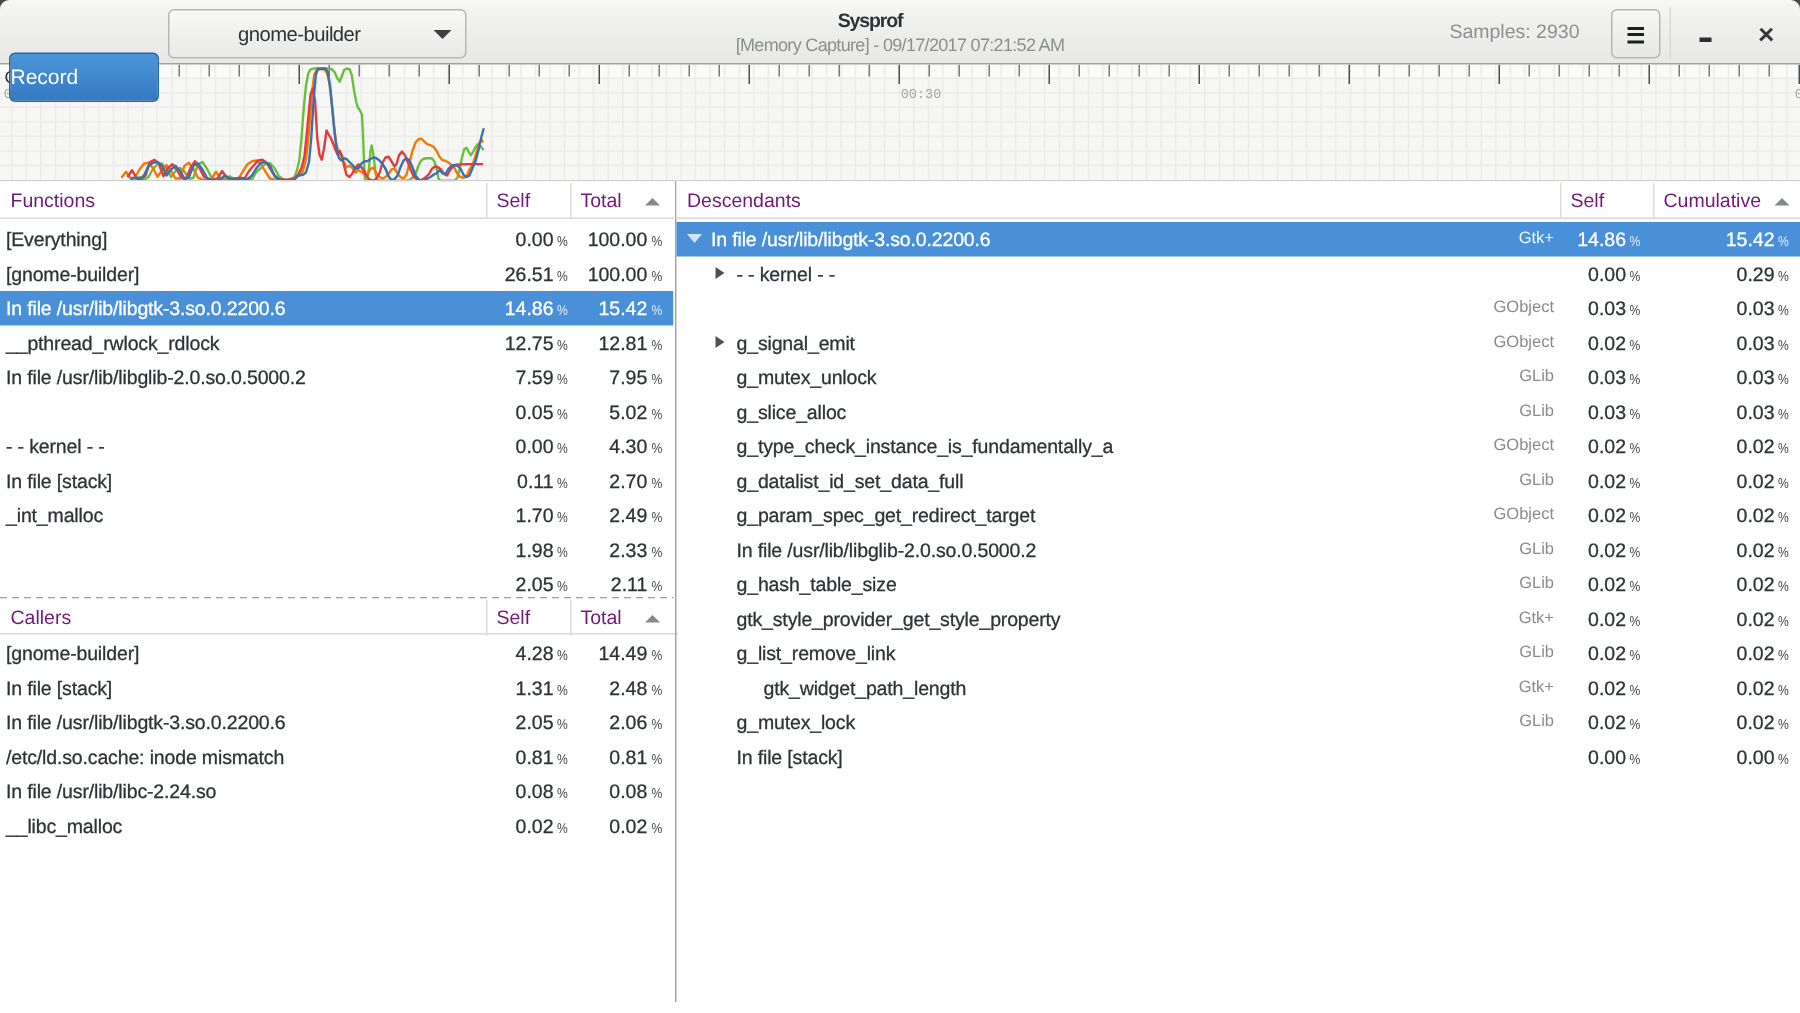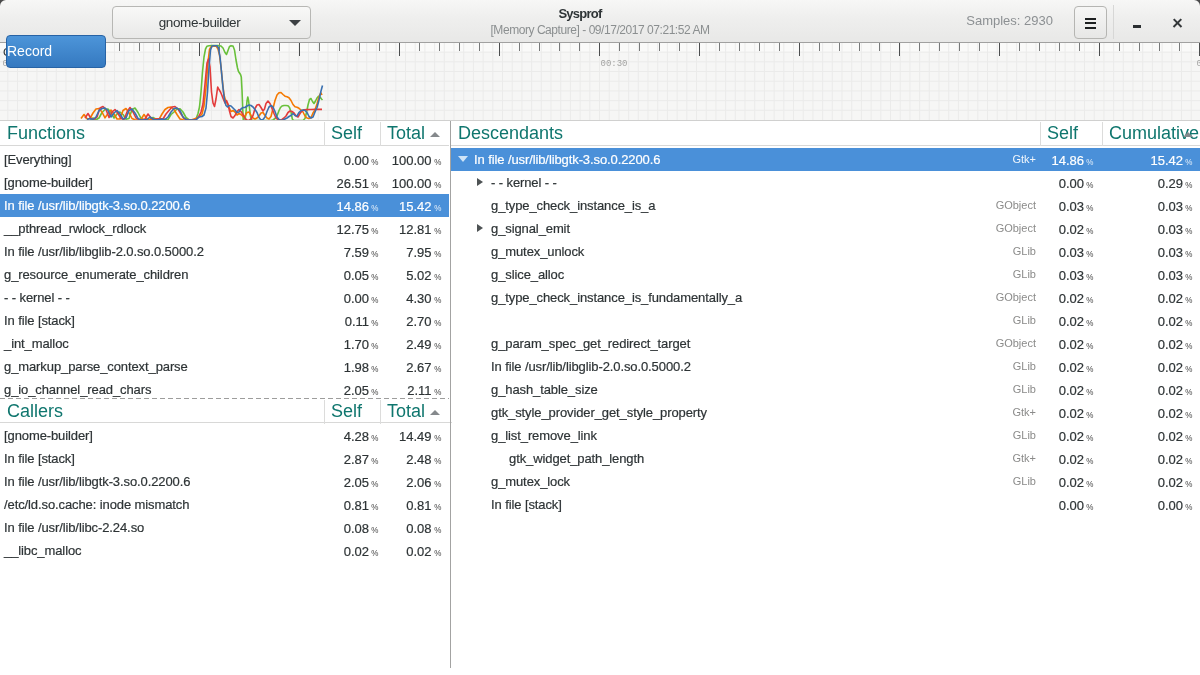--- a/index.html
+++ b/index.html
@@ -36,21 +36,21 @@
 #closeb { position:absolute; left:1172px; top:18px; width:10px; height:10px; }
 #closeb:before, #closeb:after { content:""; position:absolute; left:-0.5px; top:4px;
   width:11px; height:2.3px; background:#34383a; }
 #closeb:before { transform:rotate(45deg); }
 #closeb:after  { transform:rotate(-45deg); }
 .corner { position:absolute; top:0; width:8px; height:8px; }
 
 
 .thead { position:absolute; top:121px; height:25px; background:#fff;
   border-bottom:1px solid #d8d8d7; }
-.thead .hl { position:absolute; top:0; font-size:18px; line-height:25px; color:#0f766e; }
+.thead .hl { position:absolute; top:0; font-size:13px; line-height:25px; color:#701a75; }
 .thead .csep { position:absolute; top:1px; width:1px; height:24px; background:#dcdcdb; }
 .sortarr { position:absolute; width:0; height:0;
   border-left:5.2px solid transparent; border-right:5.2px solid transparent;
   border-bottom:5.5px solid #85898c; top:11px; }
 .row { position:relative; height:23px; }
 .row.sel { background:#4a90d9; }
 .nm { position:absolute; left:4px; top:0; font-size:13px; line-height:23px;
   color:#2e3436; letter-spacing:-0.1px; white-space:nowrap; -webkit-text-stroke:0.2px currentColor; }
 .sel .nm { color:#fff; }
 .val { position:absolute; top:0; line-height:23px; white-space:nowrap; }
@@ -338,46 +338,43 @@
         <span class="nm">__pthread_rwlock_rdlock</span>
         <span class="val v1"><span class="num">12.75</span><span class="pc">%</span></span>
         <span class="val v2"><span class="num">12.81</span><span class="pc">%</span></span>
       </div>
 <div class="row">
         <span class="nm">In file /usr/lib/libglib-2.0.so.0.5000.2</span>
         <span class="val v1"><span class="num">7.59</span><span class="pc">%</span></span>
         <span class="val v2"><span class="num">7.95</span><span class="pc">%</span></span>
       </div>
 <div class="row">
-        <span class="nm">g_resource_enumerate_children</span>
         <span class="val v1"><span class="num">0.05</span><span class="pc">%</span></span>
         <span class="val v2"><span class="num">5.02</span><span class="pc">%</span></span>
       </div>
 <div class="row">
         <span class="nm">- - kernel - -</span>
         <span class="val v1"><span class="num">0.00</span><span class="pc">%</span></span>
         <span class="val v2"><span class="num">4.30</span><span class="pc">%</span></span>
       </div>
 <div class="row">
         <span class="nm">In file [stack]</span>
         <span class="val v1"><span class="num">0.11</span><span class="pc">%</span></span>
         <span class="val v2"><span class="num">2.70</span><span class="pc">%</span></span>
       </div>
 <div class="row">
         <span class="nm">_int_malloc</span>
         <span class="val v1"><span class="num">1.70</span><span class="pc">%</span></span>
         <span class="val v2"><span class="num">2.49</span><span class="pc">%</span></span>
       </div>
 <div class="row">
-        <span class="nm">g_markup_parse_context_parse</span>
         <span class="val v1"><span class="num">1.98</span><span class="pc">%</span></span>
-        <span class="val v2"><span class="num">2.67</span><span class="pc">%</span></span>
-      </div>
-<div class="row">
-        <span class="nm">g_io_channel_read_chars</span>
+        <span class="val v2"><span class="num">2.33</span><span class="pc">%</span></span>
+      </div>
+<div class="row">
         <span class="val v1"><span class="num">2.05</span><span class="pc">%</span></span>
         <span class="val v2"><span class="num">2.11</span><span class="pc">%</span></span>
       </div>
 </div>
 
 <div id="dash"></div>
 <div class="thead" id="chead" style="height:24px">
   <span class="hl" style="left:7px">Callers</span>
   <span class="csep" style="left:324px"></span>
   <span class="hl" style="left:331px">Self</span>
@@ -386,21 +383,21 @@
   <span class="sortarr" style="left:430px"></span>
 </div>
 <div id="ctable">
 <div class="row">
         <span class="nm">[gnome-builder]</span>
         <span class="val v1"><span class="num">4.28</span><span class="pc">%</span></span>
         <span class="val v2"><span class="num">14.49</span><span class="pc">%</span></span>
       </div>
 <div class="row">
         <span class="nm">In file [stack]</span>
-        <span class="val v1"><span class="num">2.87</span><span class="pc">%</span></span>
+        <span class="val v1"><span class="num">1.31</span><span class="pc">%</span></span>
         <span class="val v2"><span class="num">2.48</span><span class="pc">%</span></span>
       </div>
 <div class="row">
         <span class="nm">In file /usr/lib/libgtk-3.so.0.2200.6</span>
         <span class="val v1"><span class="num">2.05</span><span class="pc">%</span></span>
         <span class="val v2"><span class="num">2.06</span><span class="pc">%</span></span>
       </div>
 <div class="row">
         <span class="nm">/etc/ld.so.cache: inode mismatch</span>
         <span class="val v1"><span class="num">0.81</span><span class="pc">%</span></span>
@@ -436,21 +433,20 @@
         <span class="val v3"><span class="num">14.86</span><span class="pc">%</span></span>
         <span class="val v4"><span class="num">15.42</span><span class="pc">%</span></span>
       </div>
 <div class="row">
         <span class="expr"></span>
         <span class="nm" style="left:40px">- - kernel - -</span>
         <span class="val v3"><span class="num">0.00</span><span class="pc">%</span></span>
         <span class="val v4"><span class="num">0.29</span><span class="pc">%</span></span>
       </div>
 <div class="row">
-        <span class="nm" style="left:40px">g_type_check_instance_is_a</span>
         <span class="tag">GObject</span>
         <span class="val v3"><span class="num">0.03</span><span class="pc">%</span></span>
         <span class="val v4"><span class="num">0.03</span><span class="pc">%</span></span>
       </div>
 <div class="row">
         <span class="expr"></span>
         <span class="nm" style="left:40px">g_signal_emit</span>
         <span class="tag">GObject</span>
         <span class="val v3"><span class="num">0.02</span><span class="pc">%</span></span>
         <span class="val v4"><span class="num">0.03</span><span class="pc">%</span></span>
@@ -467,20 +463,21 @@
         <span class="val v3"><span class="num">0.03</span><span class="pc">%</span></span>
         <span class="val v4"><span class="num">0.03</span><span class="pc">%</span></span>
       </div>
 <div class="row">
         <span class="nm" style="left:40px">g_type_check_instance_is_fundamentally_a</span>
         <span class="tag">GObject</span>
         <span class="val v3"><span class="num">0.02</span><span class="pc">%</span></span>
         <span class="val v4"><span class="num">0.02</span><span class="pc">%</span></span>
       </div>
 <div class="row">
+        <span class="nm" style="left:40px">g_datalist_id_set_data_full</span>
         <span class="tag">GLib</span>
         <span class="val v3"><span class="num">0.02</span><span class="pc">%</span></span>
         <span class="val v4"><span class="num">0.02</span><span class="pc">%</span></span>
       </div>
 <div class="row">
         <span class="nm" style="left:40px">g_param_spec_get_redirect_target</span>
         <span class="tag">GObject</span>
         <span class="val v3"><span class="num">0.02</span><span class="pc">%</span></span>
         <span class="val v4"><span class="num">0.02</span><span class="pc">%</span></span>
       </div>

